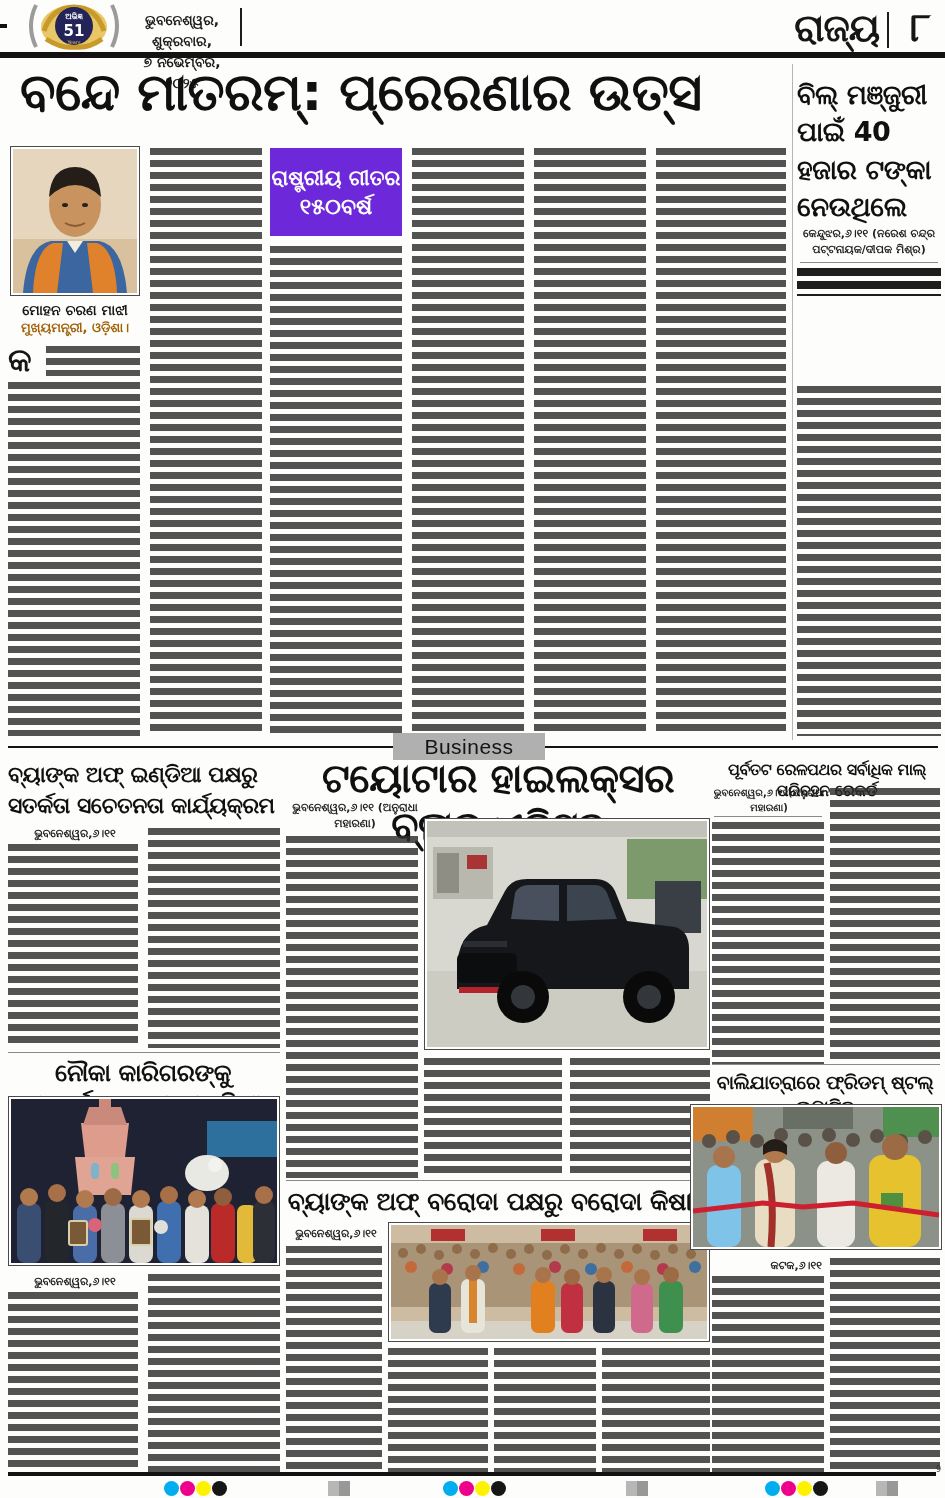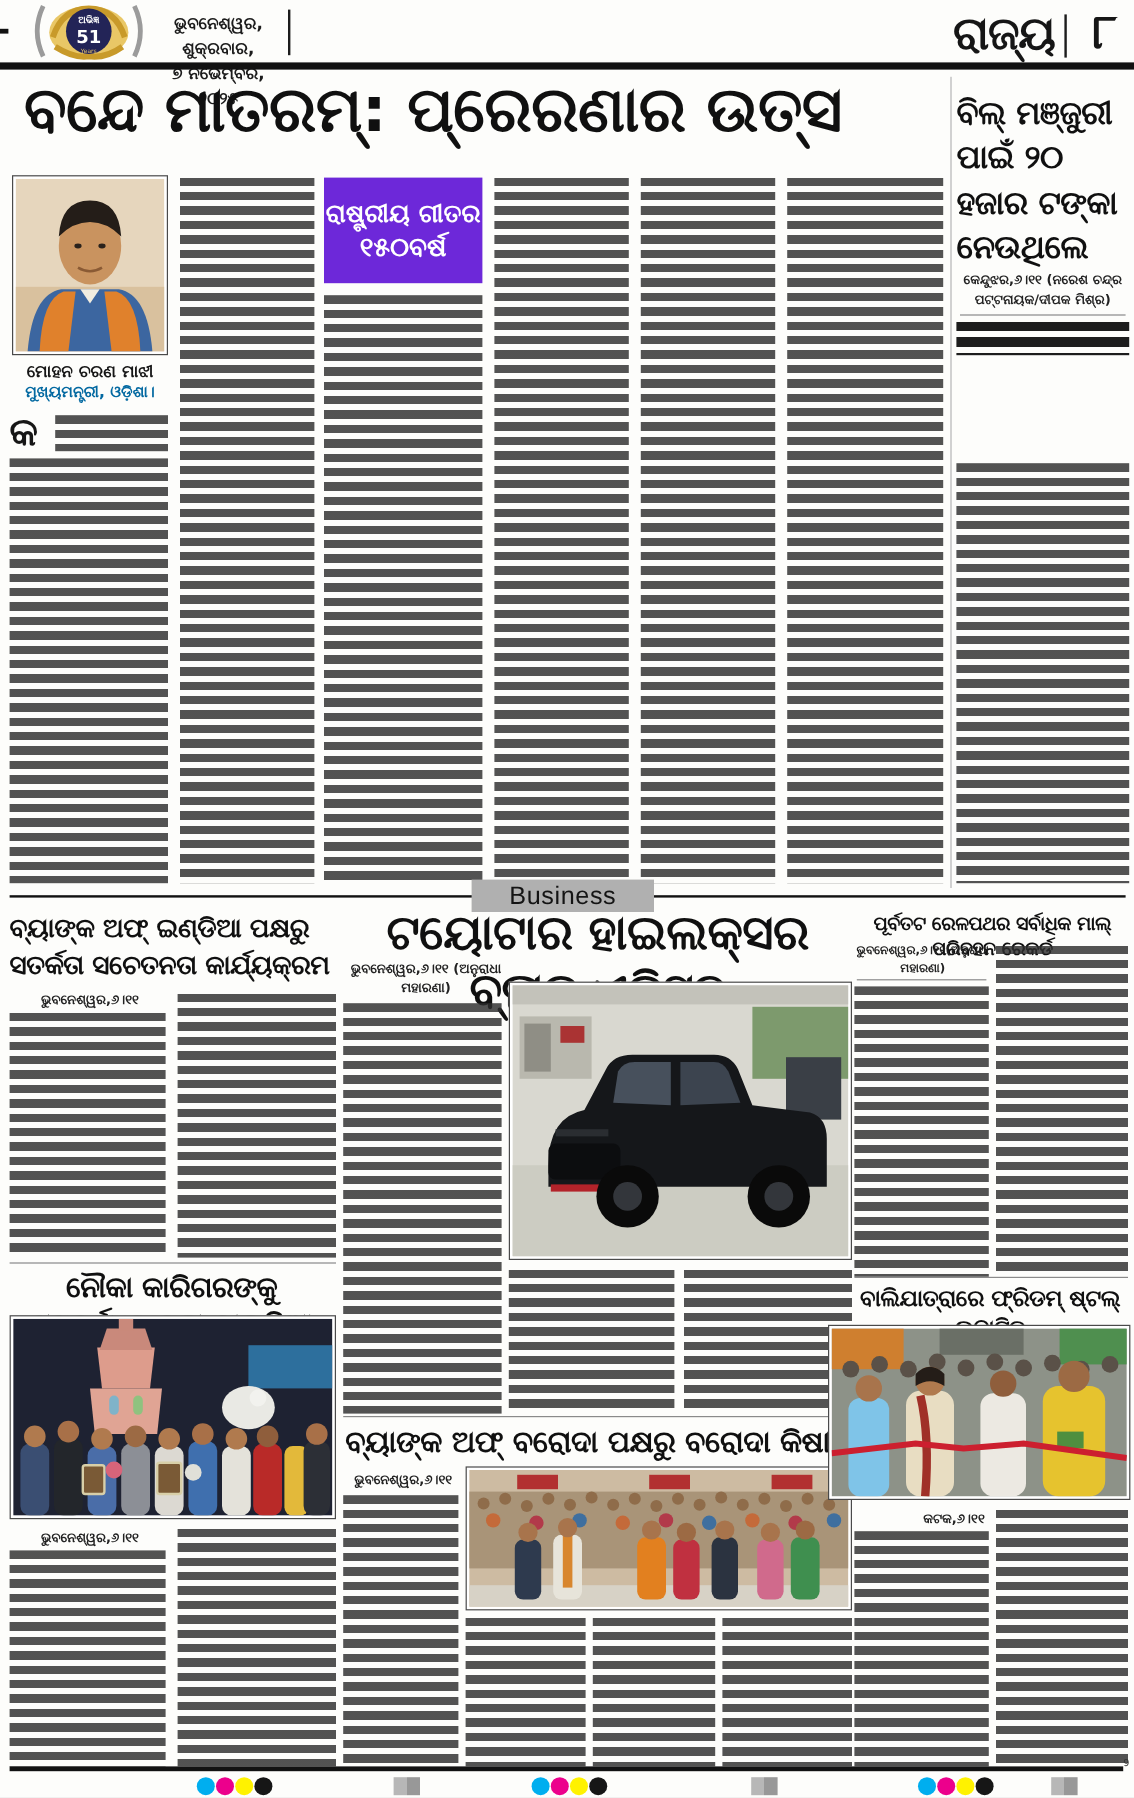--- a/index.html
+++ b/index.html
@@ -51,21 +51,21 @@
   .black-box .l2 { font-size:22px; }
   .gray-subhead { background:#c9c9c9; color:#000; font-weight:bold; font-size:17px;
     line-height:1.5; text-align:center; display:flex; align-items:center; justify-content:center; padding:4px; }
   .biz-label { background:#b0b0b0; color:#141414; font-family:"Liberation Sans","DejaVu Sans",sans-serif;
     font-size:21px; text-align:center; line-height:27px; letter-spacing:0.5px; }
 
   
   .photo-frame { border:1px solid #4a4a4a; background:#fff; padding:2px; }
   .photo-frame svg { display:block; }
   .caption-name { font-size:14px; font-weight:bold; text-align:center; }
-  .caption-role { font-size:13px; font-weight:bold; text-align:center; color:#0369a1; }
+  .caption-role { font-size:13px; font-weight:bold; text-align:center; color:#a16207; }
   .drop-cap { font-size:32px; font-weight:bold; line-height:1; }
 
   
   .dot { position:absolute; width:15px; height:15px; border-radius:50%; }
   .dot.c { background:#00AEEF; } .dot.m { background:#EC008C; }
   .dot.y { background:#FFF200; } .dot.k { background:#161616; }
   .gray-sq { position:absolute; width:22px; height:15px;
     background:linear-gradient(to right,#b7b7b7 50%,#989898 50%); }
   .v-rule { position:absolute; width:1px; background:#b5b5b5; }
   .footer-mark { font-size:8px; color:#333; }
@@ -131,21 +131,21 @@
     <div class="l1">ରାଷ୍ଟ୍ରୀୟ ଗୀତର</div>
     <div class="l2">୧୫୦ବର୍ଷ</div>
   </div>
   <div class="abs sim" style="left:270px;top:246px;width:132px;height:490px;"></div>
   <div class="abs sim" style="left:412px;top:148px;width:112px;height:588px;"></div>
   <div class="abs sim" style="left:534px;top:148px;width:112px;height:588px;"></div>
   <div class="abs sim" style="left:656px;top:148px;width:130px;height:588px;"></div>
 
   <div class="v-rule" style="left:792px;top:64px;height:676px;"></div>
 
-  <div class="abs headline hl-rail" style="left:797px;top:76px;width:144px;">ବିଲ୍ ମଞ୍ଜୁରୀ ପାଇଁ ୨୦ ହଜାର ଟଙ୍କା ନେଉଥିଲେ</div>
+  <div class="abs headline hl-rail" style="left:797px;top:76px;width:144px;">ବିଲ୍ ମଞ୍ଜୁରୀ ପାଇଁ 40 ହଜାର ଟଙ୍କା ନେଉଥିଲେ</div>
   <div class="abs dateline" style="left:796px;top:226px;width:146px;">କେନ୍ଦୁଝର,୬।୧୧ (ନରେଶ ଚନ୍ଦ୍ର ପଟ୍ଟନାୟକ/ଦୀପକ ମିଶ୍ର)</div>
   <div class="abs thin-rule" style="left:800px;top:262px;width:138px;height:1px;"></div>
   <div class="abs sim-bold" style="left:797px;top:268px;width:144px;height:28px;"></div>
   <div class="abs sim" style="left:797px;top:386px;width:144px;height:350px;"></div>
 
   <div class="abs thick-rule" style="left:8px;top:746px;width:930px;height:2px;"></div>
   <div class="abs biz-label" style="left:393px;top:733px;width:152px;height:27px;">Business</div>
 
   <div class="abs headline hl-sm22" style="left:8px;top:760px;width:272px;">ବ୍ୟାଙ୍କ ଅଫ୍ ଇଣ୍ଡିଆ ପକ୍ଷରୁ ସତର୍କତା ସଚେତନତା କାର୍ଯ୍ୟକ୍ରମ</div>
   <div class="abs dateline" style="left:8px;top:826px;width:134px;">ଭୁବନେଶ୍ୱର,୬।୧୧</div>
@@ -326,21 +326,21 @@
           <path d="M70,38 Q82,26 94,38 L94,48 Q82,40 70,48 Z" fill="#241d18"></path>
         <rect x="124" y="54" width="38" height="86" rx="11" fill="#ece9e2"></rect>
           <circle cx="143" cy="46" r="11" fill="#8f5e3c"></circle>
         <rect x="176" y="48" width="52" height="92" rx="13" fill="#e6c32e"></rect>
           <circle cx="202" cy="40" r="13" fill="#9c6a44"></circle>
         <rect x="188" y="86" width="22" height="14" fill="#4f8f3f"></rect>
         <path d="M0,104 L70,96 L110,100 L160,96 L246,108" stroke="#cc1f2f" stroke-width="5" fill="none"></path>
       </g>
     </svg>
   </div>
-  <div class="abs dateline" style="left:740px;top:1258px;width:110px;">କଟକ,୬।୧୧</div>
+  <div class="abs dateline" style="left:712px;top:1258px;width:110px;text-align:right;">କଟକ,୬।୧୧</div>
   <div class="abs sim" style="left:712px;top:1276px;width:112px;height:196px;"></div>
   <div class="abs sim" style="left:830px;top:1258px;width:110px;height:214px;"></div>
 
   <div class="abs thick-rule" style="left:8px;top:1472px;width:928px;height:4px;"></div>
   <div class="abs footer-mark" style="left:936px;top:1465px;">9</div>
 
   <span class="dot c" style="left:164px;top:1481px;"></span>
   <span class="dot m" style="left:180px;top:1481px;"></span>
   <span class="dot y" style="left:196px;top:1481px;"></span>
   <span class="dot k" style="left:212px;top:1481px;"></span>

